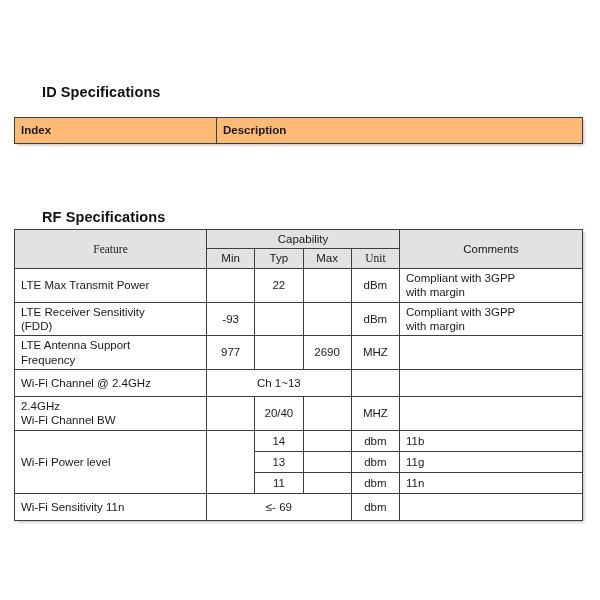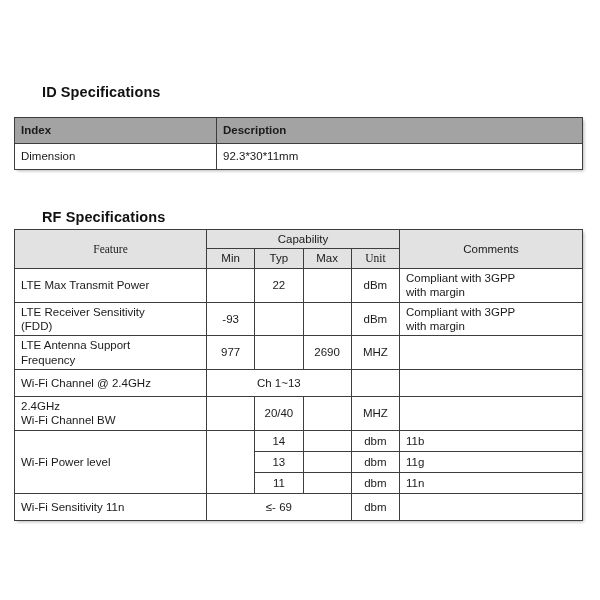--- a/index.html
+++ b/index.html
@@ -57,21 +57,21 @@
   #id-table {
     left: 14px;
     top: 117px;
     width: 569px;
   }
   #id-table td {
     height: 21px;
   }
   #id-table .hdr {
     font-weight: bold;
-    background: #a3a3a3;
+    background: #fdba74;
   }
   #id-table .c-index { width: 189px; }
 
   
   #rf-table {
     left: 14px;
     top: 229px;
     width: 569px;
   }
   #rf-table th {
@@ -97,24 +97,20 @@
 <div class="page">
 
   <div class="section-title" id="id-title">ID Specifications</div>
 
   <table class="spec" id="id-table">
     <tbody>
       <tr>
         <td class="hdr c-index">Index</td>
         <td class="hdr">Description</td>
       </tr>
-      <tr>
-        <td>Dimension</td>
-        <td>92.3*30*11mm</td>
-      </tr>
     </tbody>
   </table>
 
   <div class="section-title" id="rf-title">RF Specifications</div>
 
   <table class="spec" id="rf-table">
     <tbody>
       <tr>
         <th class="c-feature" rowspan="2">Feature</th>
         <th colspan="4">Capability</th>

